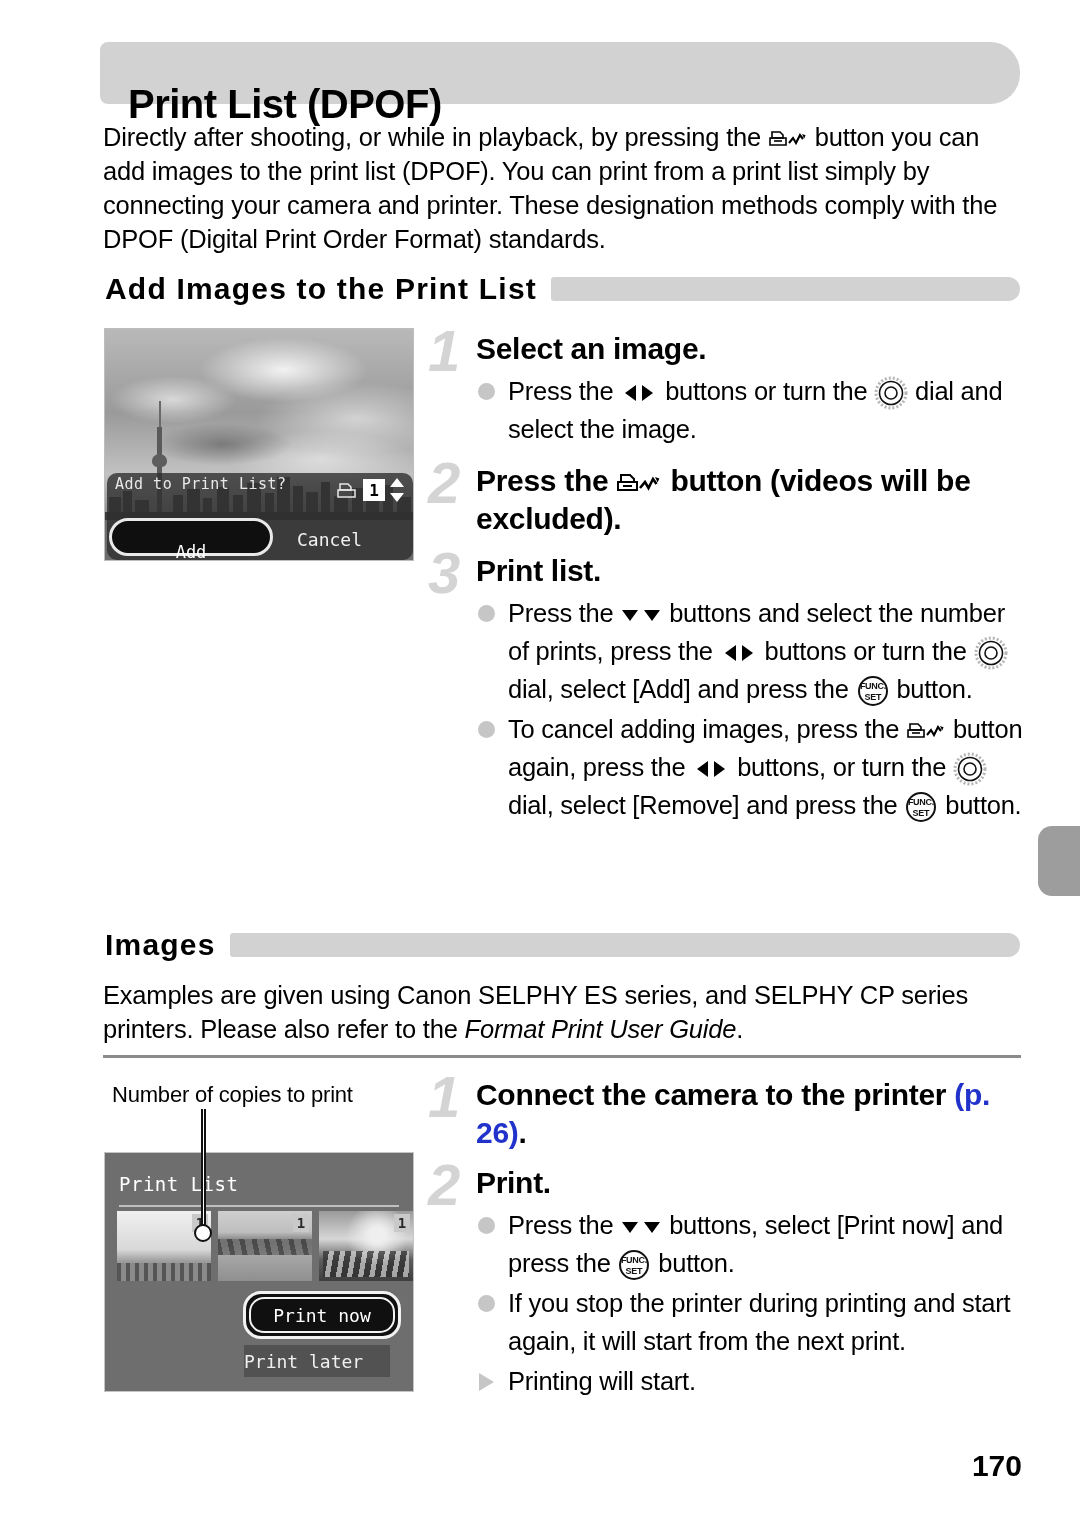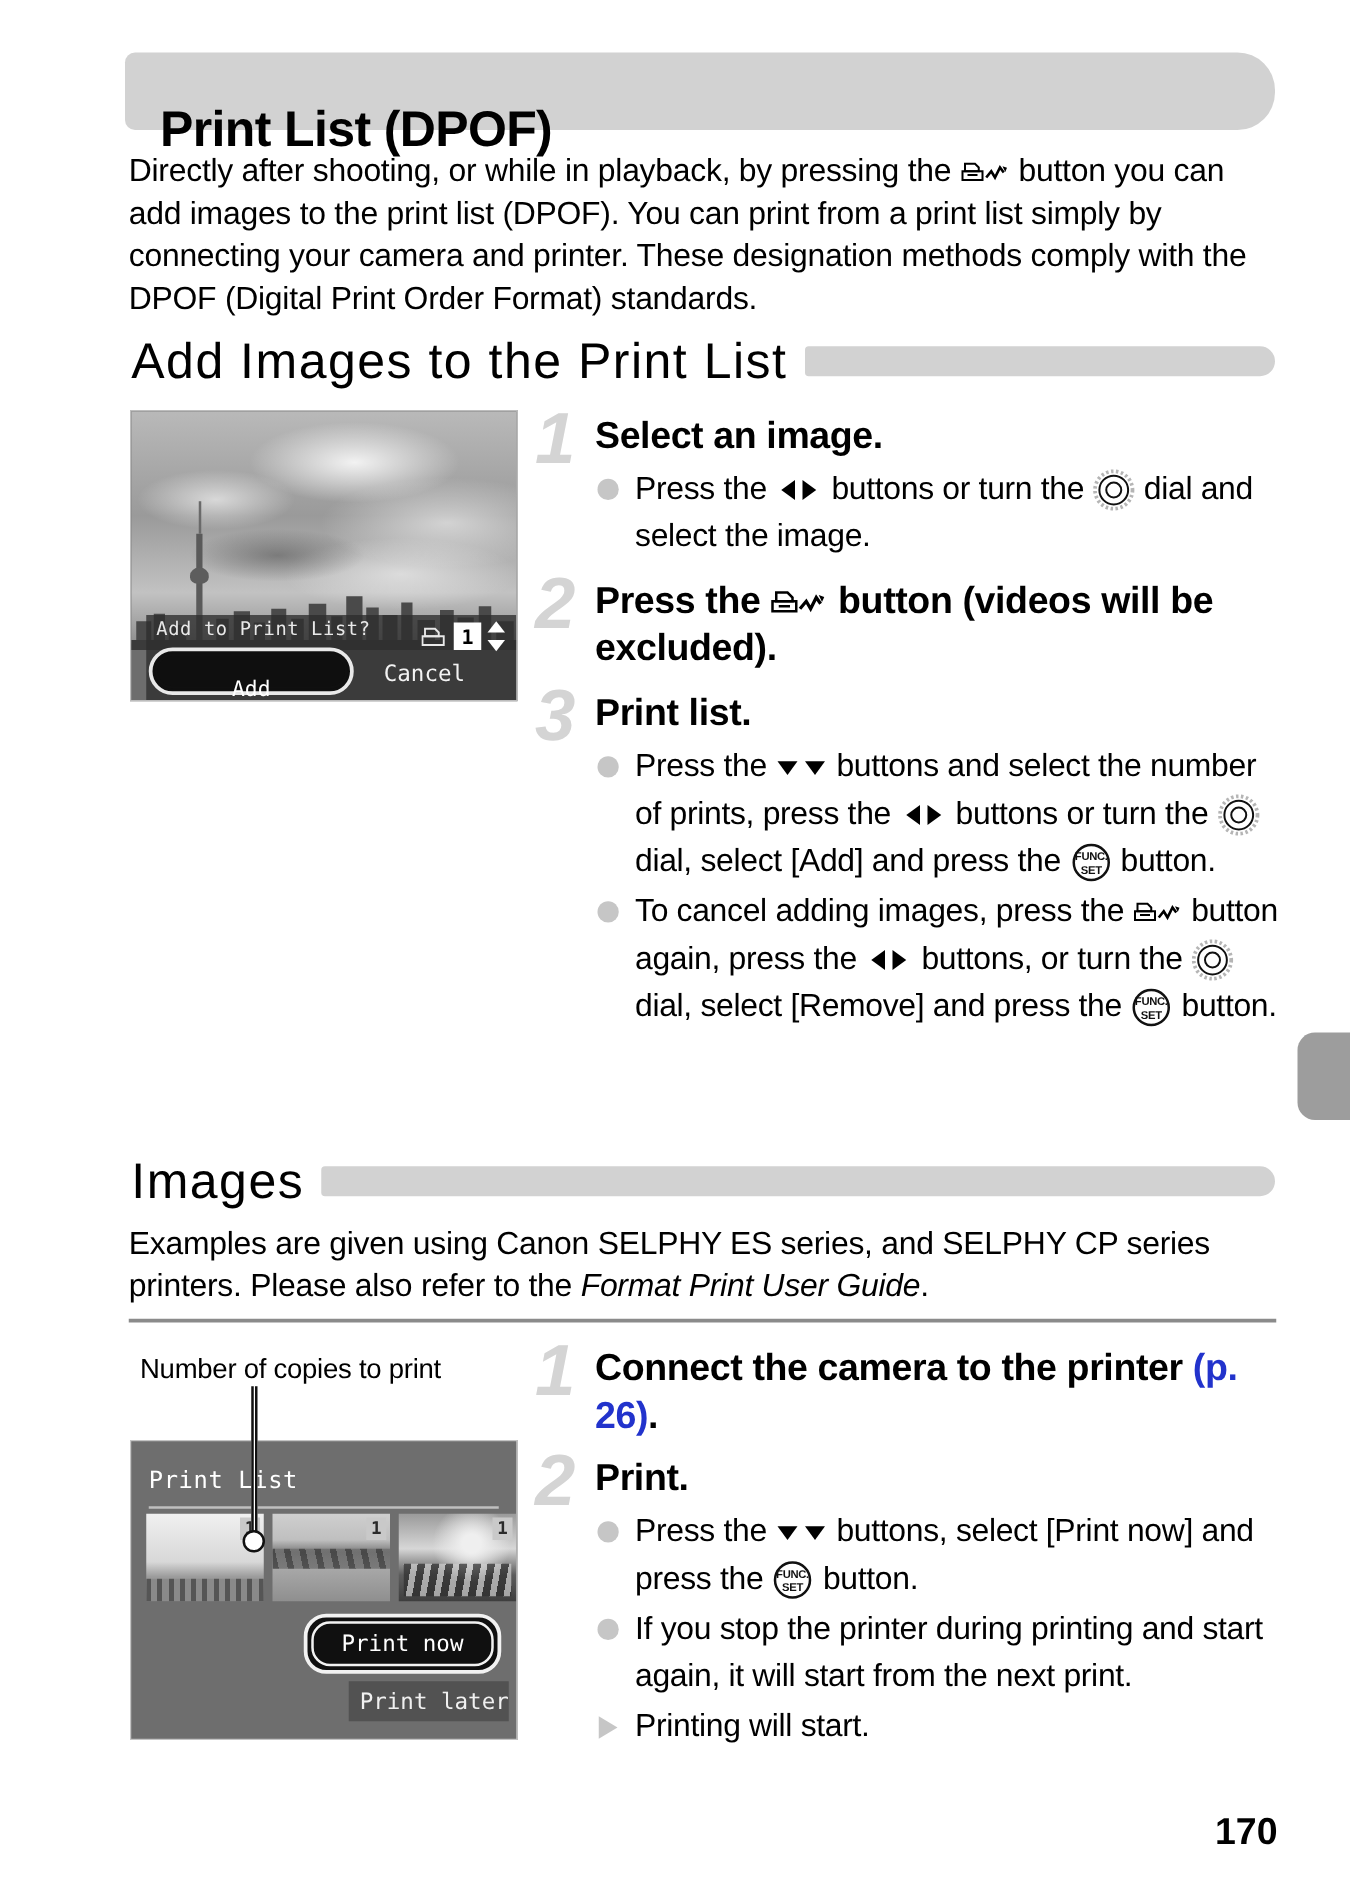--- a/index.html
+++ b/index.html
@@ -44,22 +44,22 @@
   }
 
   
   .section-head {
     position: absolute;
     display: flex;
     align-items: center;
     height: 34px;
   }
   .section-head .sh-text {
-    font-size: 40px;
-    font-weight: normal;
+    font-size: 30px;
+    font-weight: bold;
     letter-spacing: 1.2px;
     white-space: nowrap;
     padding-right: 14px;
   }
   .section-head .sh-bar {
     flex: 1 1 auto;
     height: 24px;
     background: #d2d2d2;
     border-radius: 3px 12px 12px 3px;
   }
@@ -124,22 +124,23 @@
   }
   .cn-tower-spire {
     position: absolute; bottom: 86px; left: 54px; width: 2px; height: 26px;
     background: #6a6a6a;
   }
   .waterline {
     position: absolute; left: 0; right: 0; bottom: 40px; height: 8px;
     background: #3b3b3b;
   }
   .cam1-dialog {
-    position: absolute; left: 12px; right: 0; bottom: 0; height: 68px;
+    position: absolute; left: 2px; right: 0; bottom: 0; height: 87px;
     background: rgba(45,45,45,.78);
+    border-radius: 10px;
   }
   .cam1-q {
     position: absolute; left: 8px; top: 2px;
     font-family: "DejaVu Sans Mono", monospace;
     font-size: 15px; color: #e8e8e8; letter-spacing: .5px;
     white-space: nowrap;
   }
   .cam1-add-wrap {
     position: absolute; left: 2px; bottom: 4px;
     width: 164px; height: 38px;
@@ -282,24 +283,24 @@
   }
   .pl-btn-now-wrap .inner-ring2 {
     position: absolute; left: 3px; top: 3px; right: 3px; bottom: 3px;
     border: 2px solid #f2f2f2; border-radius: 15px; pointer-events: none;
   }
   .pl-btn-now-wrap span {
     font-family: "DejaVu Sans Mono", monospace;
     font-size: 18px; color: #ffffff; position: relative; z-index: 2;
   }
   .pl-btn-later {
-    position: absolute; right: 6px; bottom: 14px;
-    width: 128px; height: 32px;
+    position: absolute; right: 23px; bottom: 14px;
+    width: 146px; height: 32px;
     background: #525252;
-    display: flex; align-items: center; justify-content: flex-end;
+    display: flex; align-items: center; justify-content: flex-start;
     font-family: "DejaVu Sans Mono", monospace;
     font-size: 18px; color: #f0f0f0;
   }
 
   
   .steps { position: absolute; }
   #steps-top { left: 428px; top: 330px; width: 595px; }
   #steps-bottom { left: 428px; top: 1076px; width: 595px; }
 
   .step { position: relative; margin-bottom: 6px; }

